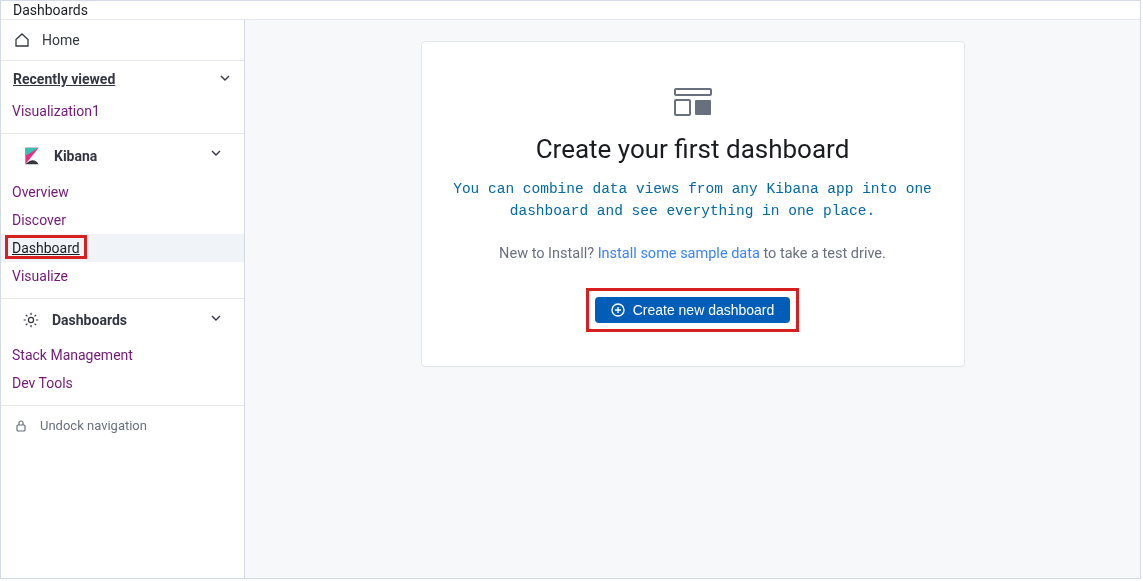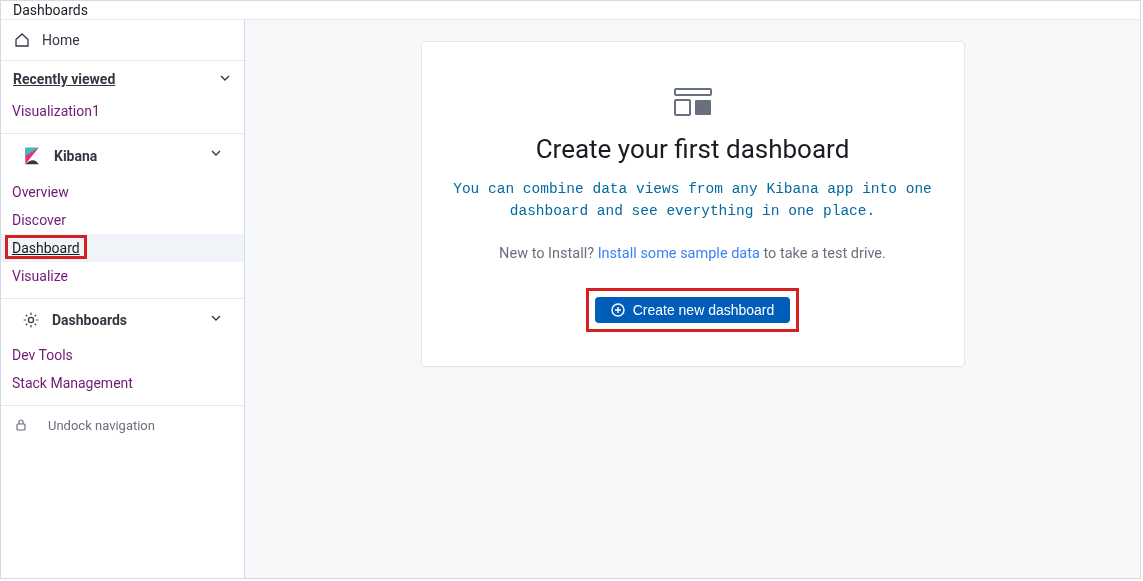--- a/index.html
+++ b/index.html
@@ -65,21 +65,21 @@
     cursor:pointer;
   }
   .sb-item.active {
     background:#f0f3f7;
     color:#1a1c21;
     text-decoration: underline;
   }
   .sb-group { border-bottom:1px solid #e5e9ef; padding-bottom:8px;}
   .sb-group.last { border-bottom:1px solid #e5e9ef;}
   .sb-undock {
-    display:flex; align-items:flex-start; gap:20px;
+    display:flex; align-items:center; gap:12px;
     padding:12px 13px;
     color:#69707d;
     font-size:13px;
     cursor:pointer;
   }
   .main {
     flex:1;
     background:#f6f8fa;
     position:relative;
     display:flex;
@@ -206,24 +206,24 @@
             </span>
             <span class="label">Dashboards</span>
           </span>
           <span class="chev">
             <svg viewBox="0 0 12 12" width="12" height="12" fill="none" stroke="#343741" stroke-width="1.4">
                 <path d="M2 4l4 4 4-4"></path>
               </svg>
           </span>
         </div>
         <div class="sb-item">
+          <span>Stack Management</span>
+        </div>
+        <div class="sb-item">
           <span>Dev Tools</span>
-        </div>
-        <div class="sb-item">
-          <span>Stack Management</span>
         </div>
       </div>
 
       <div class="sb-undock">
         <span>
           <svg viewBox="0 0 14 14" width="14" height="14" fill="none" stroke="#69707d" stroke-width="1.2">
             <rect x="3" y="6" width="8" height="6" rx="1"></rect>
             <path d="M5 6V4a2 2 0 0 1 4 0v2"></path>
           </svg>
         </span>

